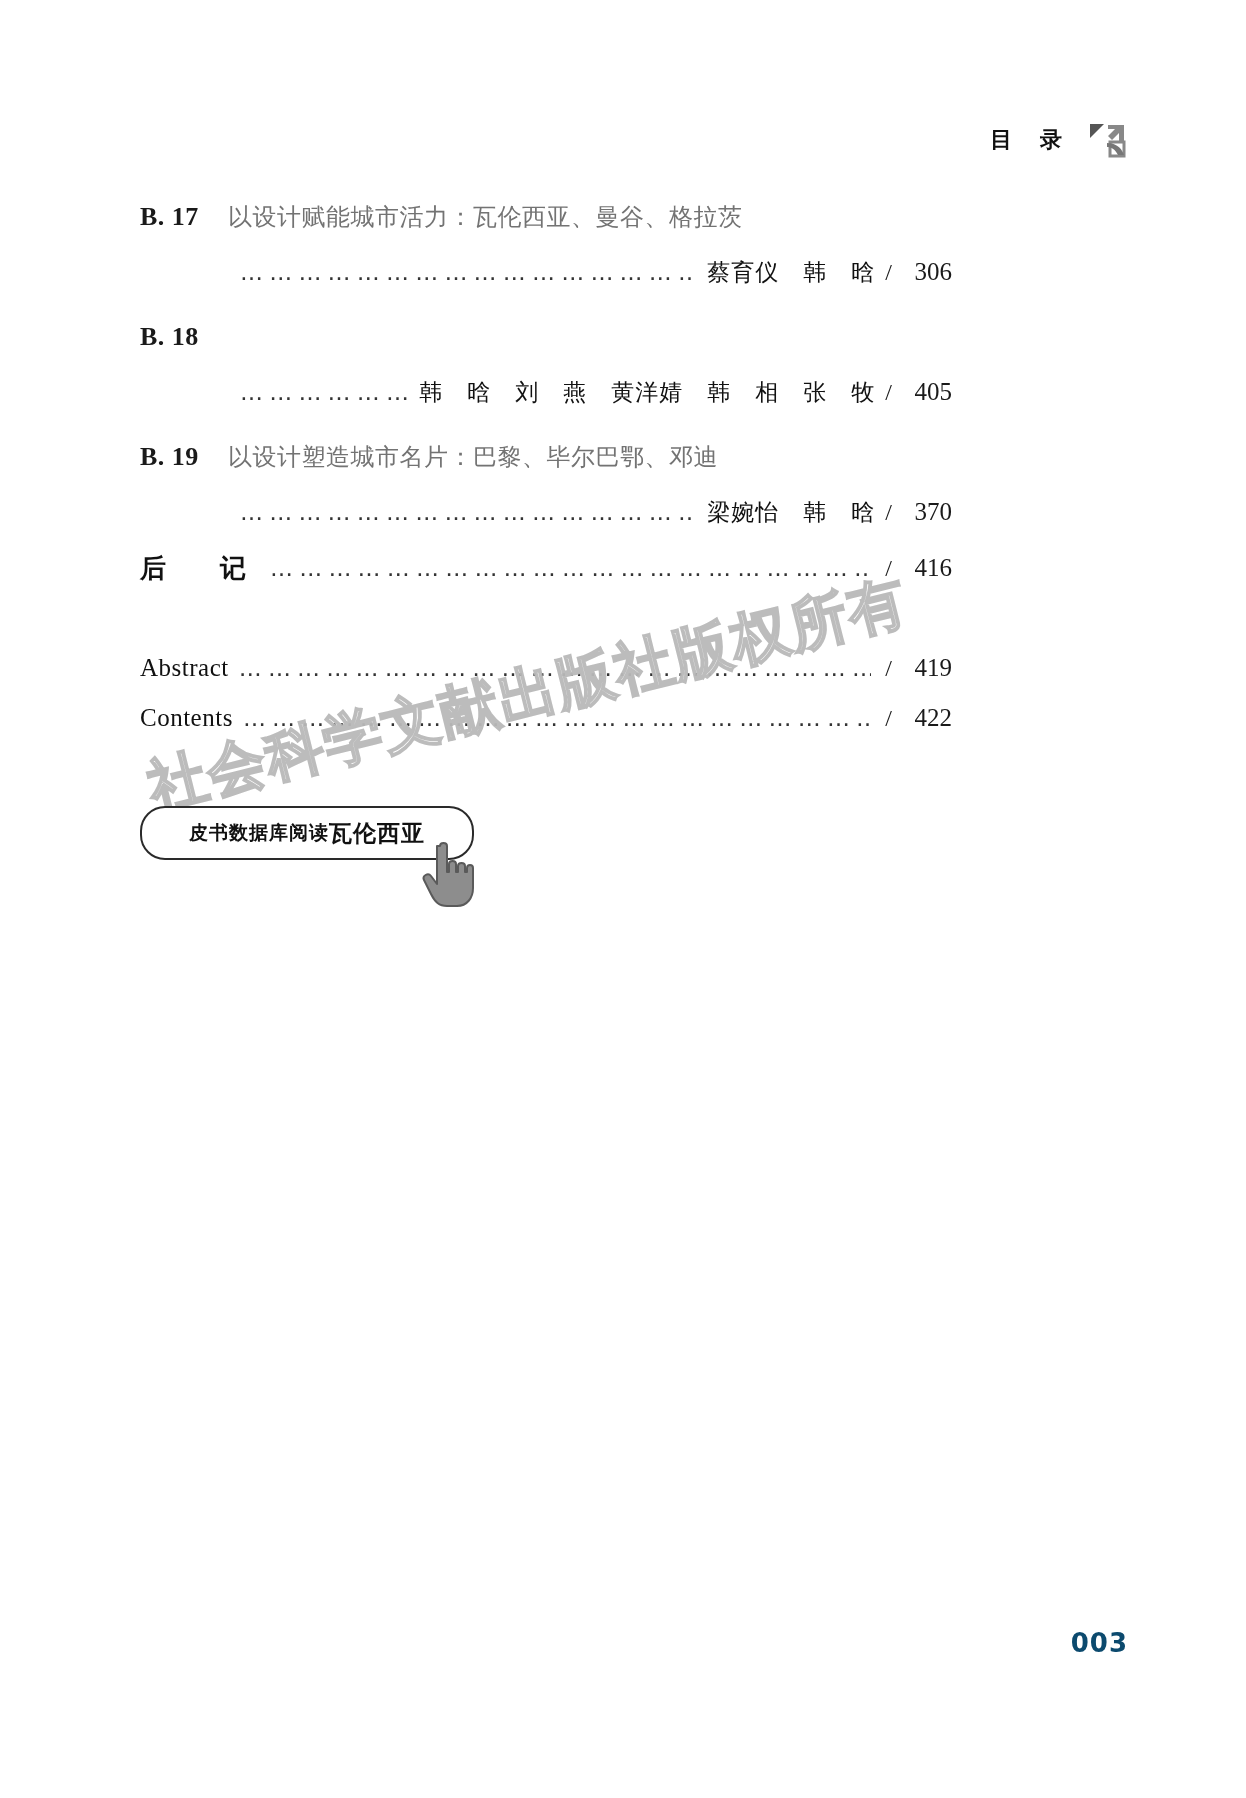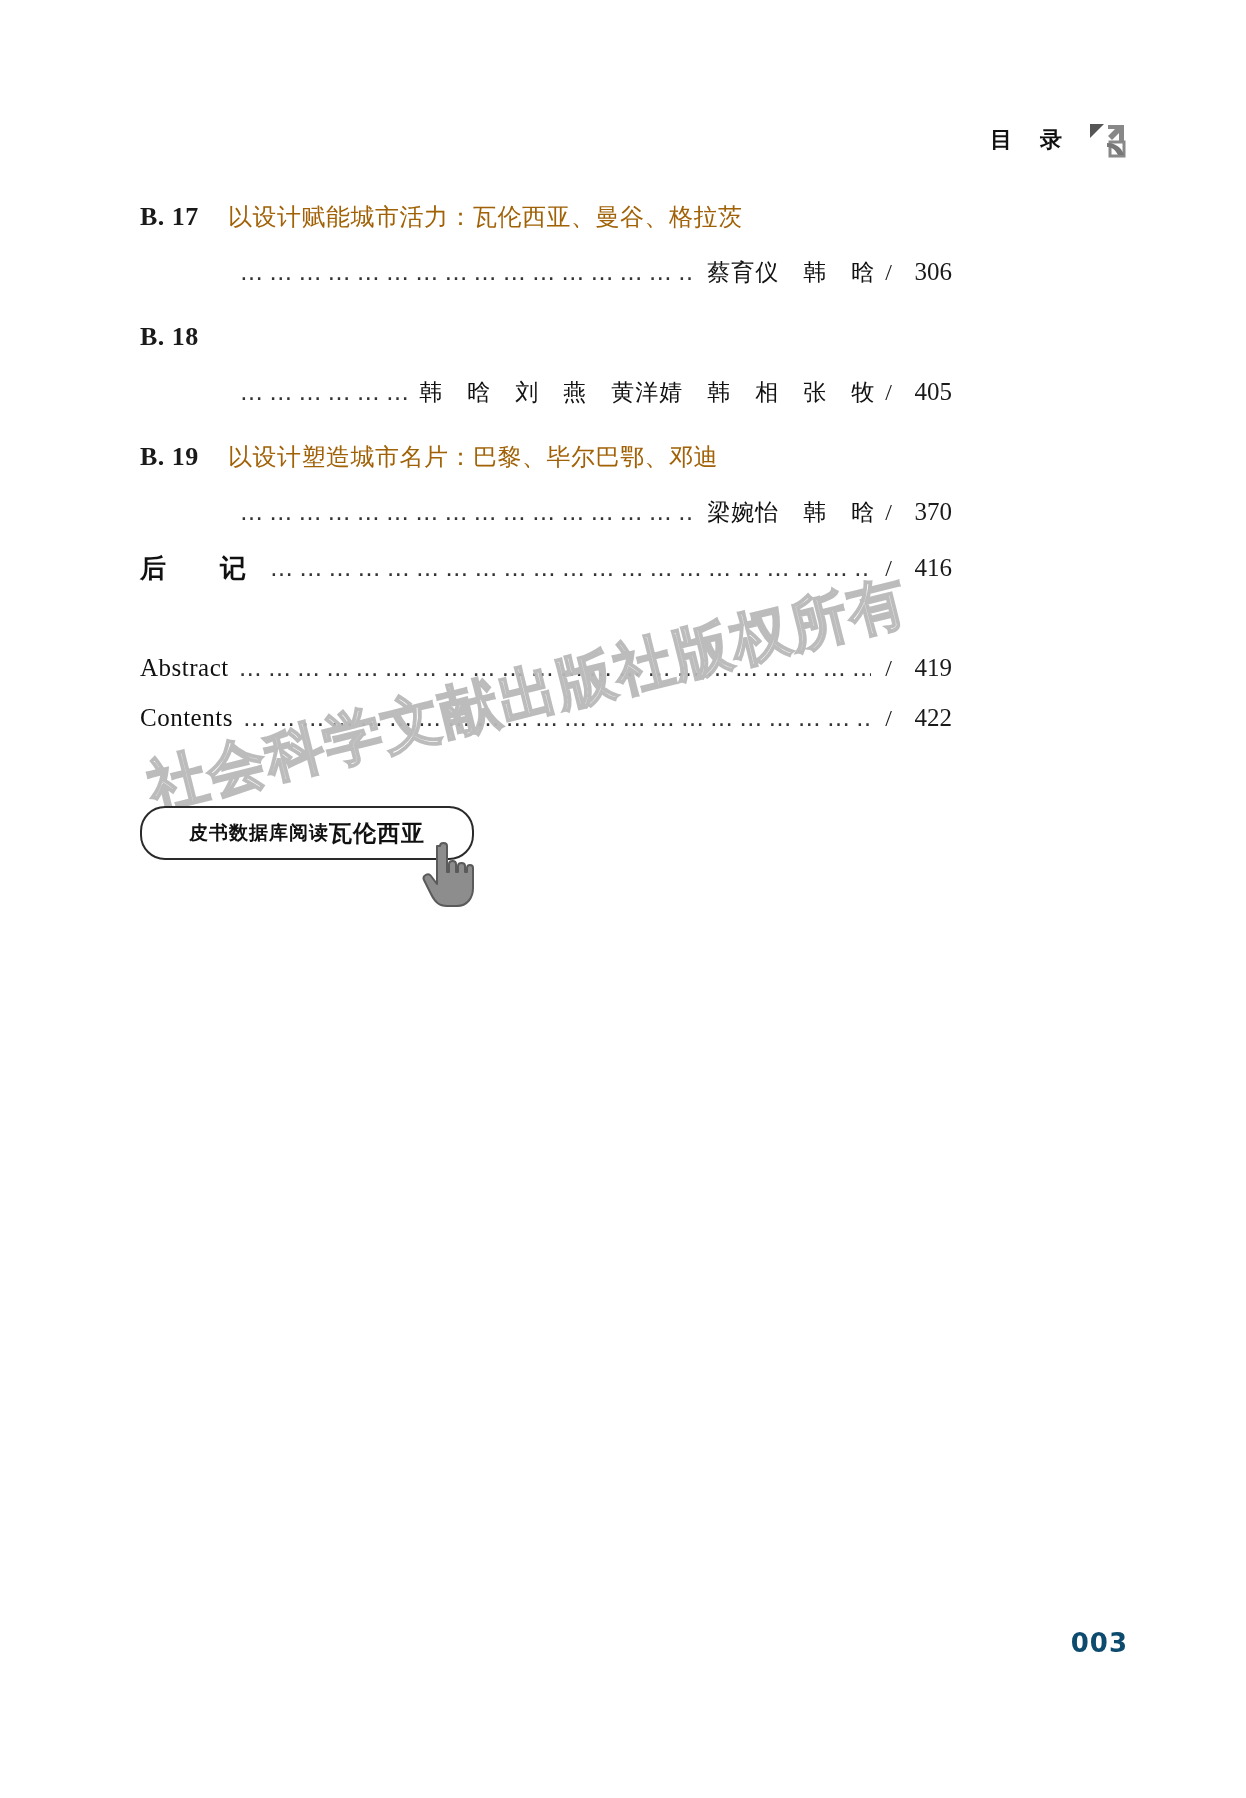--- a/index.html
+++ b/index.html
@@ -64,21 +64,21 @@
   .entry-num {
     font-family: "Liberation Serif", serif;
     font-weight: bold;
     font-size: 26px;
     min-width: 88px;
     letter-spacing: 0.5px;
   }
   .entry-title {
     font-family: "DejaVu Sans", sans-serif;
     font-size: 24px;
-    color: #a16207;
+    color: #737373;
     letter-spacing: 0.5px;
   }
   .entry-line2 {
     display: flex;
     align-items: baseline;
     justify-content: flex-end;
     line-height: 56px;
     padding-left: 100px;
     white-space: nowrap;
   }

